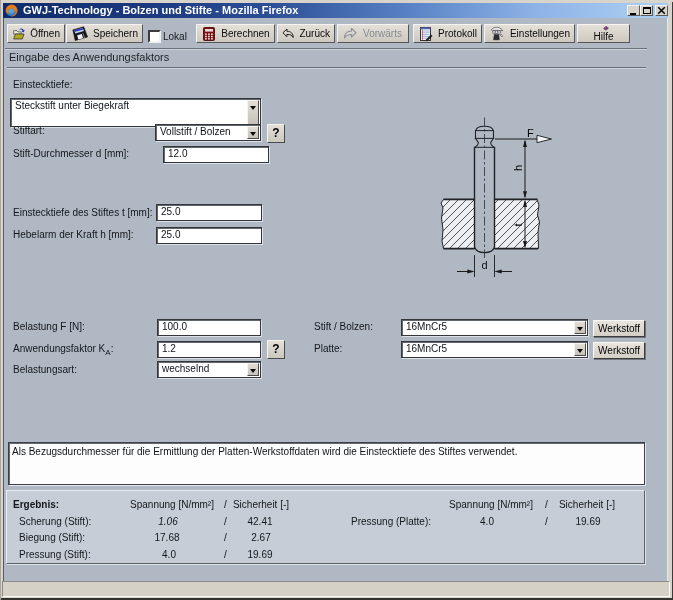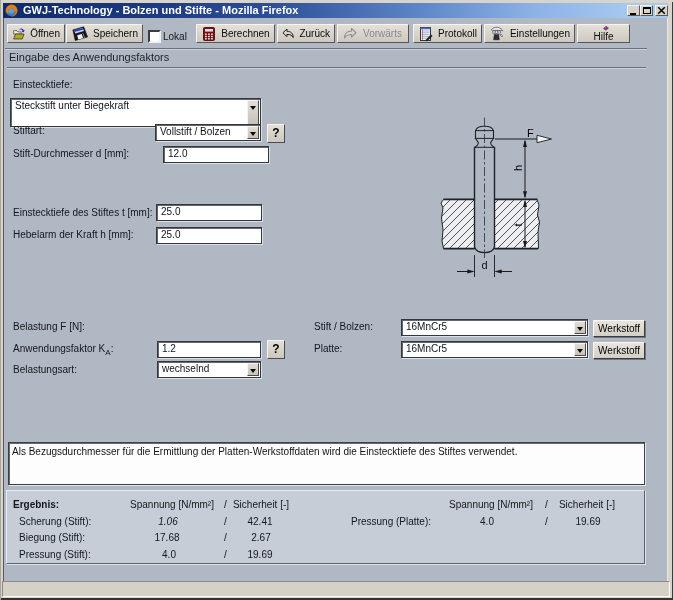--- a/index.html
+++ b/index.html
@@ -140,20 +140,21 @@
  <div class="lbl" style="left:13px;top:125px;">Stiftart:</div>
  <div class="field combo" style="left:155px;top:124px;width:106px;height:17px;">Vollstift / Bolzen<div class="arr"></div></div>
  <div class="qbtn" style="left:267px;top:124px;">?</div>
  <div class="lbl" style="left:13px;top:148px;">Stift-Durchmesser d [mm]:</div>
  <div class="field" style="left:155px;top:146px;width:106px;height:17px;margin-left:8px;">12.0</div>
  <div class="lbl" style="left:13px;top:207px;">Einstecktiefe des Stiftes t [mm]:</div>
  <div class="field" style="left:156px;top:204px;width:106px;height:17px;">25.0</div>
  <div class="lbl" style="left:13px;top:229px;">Hebelarm der Kraft h [mm]:</div>
  <div class="field" style="left:156px;top:227px;width:106px;height:17px;">25.0</div>
  <div class="lbl" style="left:13px;top:321px;">Belastung F [N]:</div>
+ <div class="field" style="left:157px;top:319px;width:104px;height:17px;">100.0</div>
  <div class="lbl" style="left:13px;top:343px;">Anwendungsfaktor K<sub style="font-size:8px;">A</sub>:</div>
  <div class="field" style="left:157px;top:341px;width:104px;height:17px;">1.2</div>
  <div class="qbtn" style="left:267px;top:340px;">?</div>
  <div class="lbl" style="left:13px;top:364px;">Belastungsart:</div>
  <div class="field combo" style="left:157px;top:361px;width:104px;height:17px;">wechselnd<div class="arr"></div></div>
  <div class="lbl" style="left:314px;top:321px;">Stift / Bolzen:</div>
  <div class="field combo" style="left:401px;top:319px;width:187px;height:17px;">16MnCr5<div class="arr"></div></div>
  <div class="wkbtn" style="left:593px;top:320px;">Werkstoff</div>
  <div class="lbl" style="left:314px;top:343px;">Platte:</div>
  <div class="field combo" style="left:401px;top:341px;width:187px;height:17px;">16MnCr5<div class="arr"></div></div>

